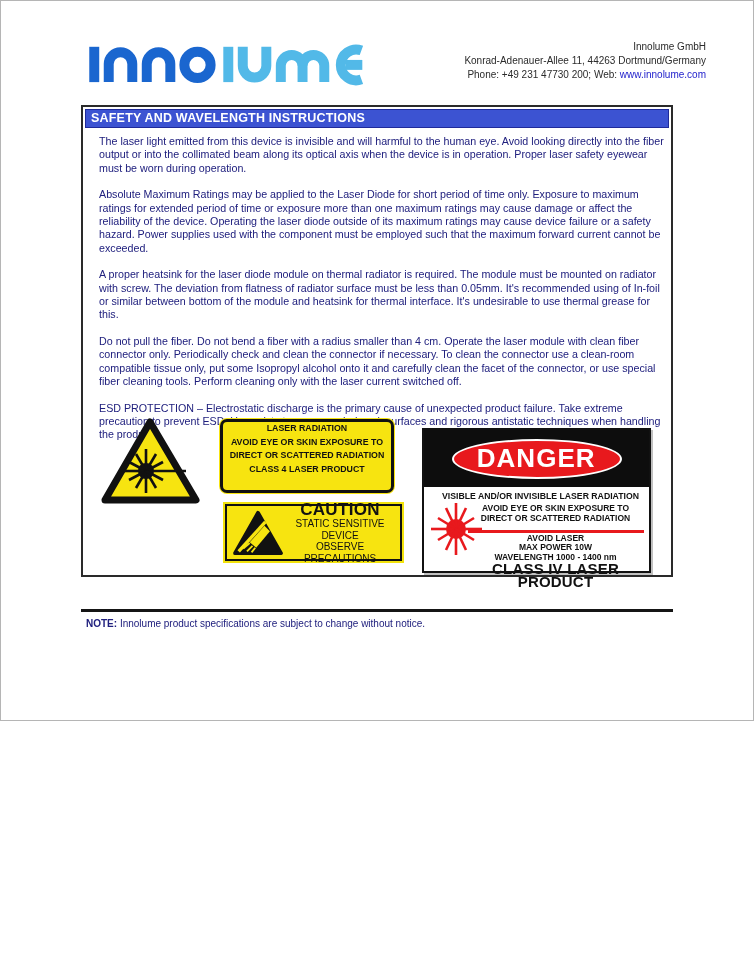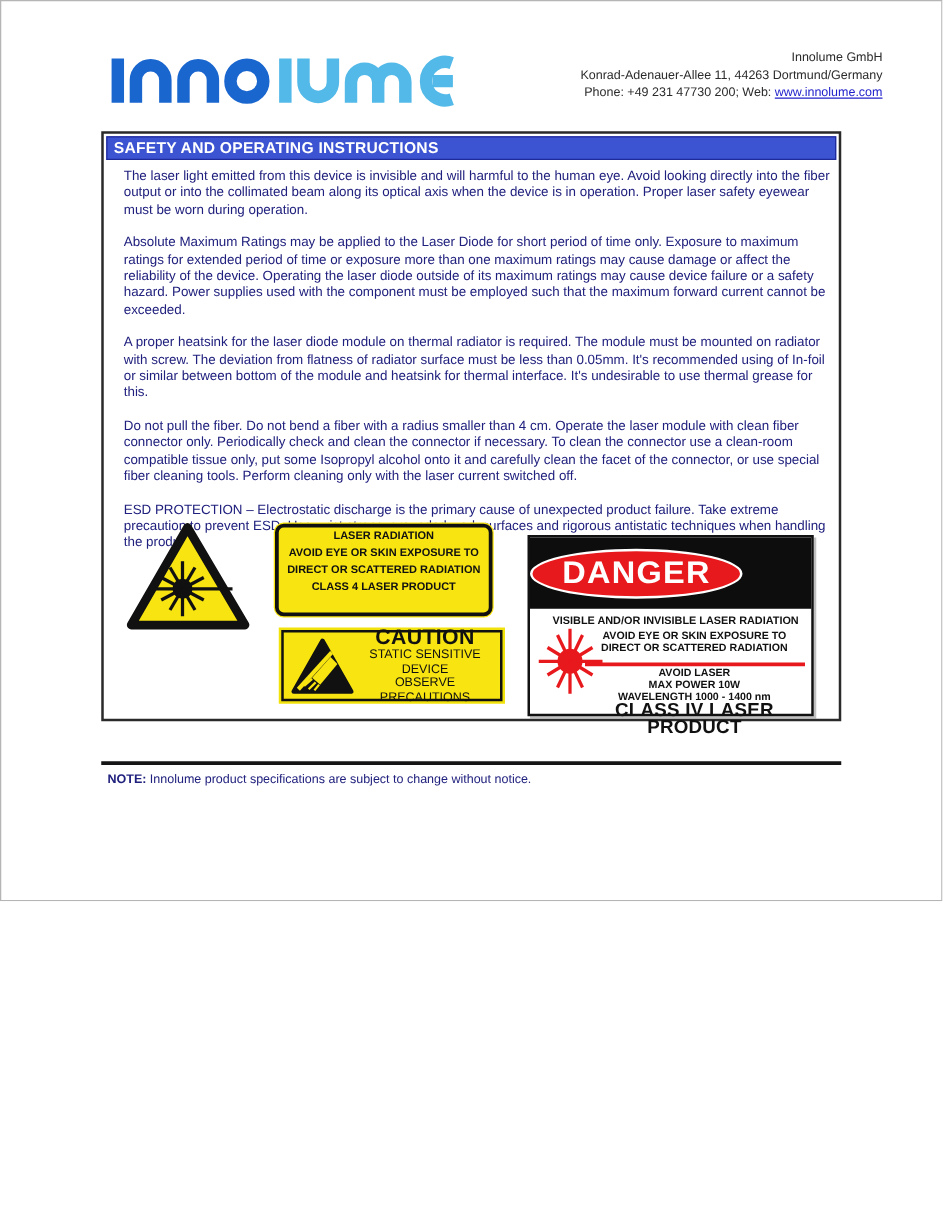--- a/index.html
+++ b/index.html
@@ -9,21 +9,21 @@
     position:relative; width:754px; height:721px; background:#fff;
     border:1px solid #b5b5b5; overflow:hidden;
   }
 
   
   .logo { position:absolute; left:86px; top:36px; width:288px; height:54px; }
   .header-address {
     position:absolute; top:39px; right:47px; text-align:right;
     font-size:10px; line-height:14px; color:#2b2b2b;
   }
-  .header-address a.weblink { color:#2222cc; text-decoration:underline; cursor:pointer; }
+  .header-address a.weblink { color:#2222cc; cursor:pointer; }
 
   
   .main-box {
     position:absolute; left:80px; top:104px; width:592px; height:472px;
     border:2px solid #2a2a2a; background:#fff;
   }
   .title-bar {
     margin:2px 2px 0 2px; height:19px; background:#3c53d2;
     border:1px solid #1f2a9a; color:#fff; font-size:12.5px; font-weight:bold;
     line-height:16px; padding-left:5px; letter-spacing:0.2px;
@@ -48,21 +48,21 @@
     display:flex; align-items:center;
   }
   .caution-text { flex:1; text-align:center; color:#111; padding-right:4px; }
   .caution-title { font-size:17px; font-weight:bold; line-height:17px; letter-spacing:0.3px; }
   .caution-line { font-size:10px; font-weight:normal; line-height:11.5px; }
 
   .danger-label {
     position:absolute; left:421px; top:427px; width:229px; height:145px;
     background:#fff; border:2px solid #111; box-shadow:2px 2px 0 rgba(140,140,140,.55);
   }
-  .danger-band { height:57px; background:#0d0d0d; display:flex; align-items:center; }
+  .danger-band { height:57px; background:#0d0d0d; display:flex; align-items:center; justify-content:center; }
   .danger-oval {
     width:170px; height:40px; background:#e8191d; border:2px solid #fff; border-radius:50%;
     display:flex; align-items:center; justify-content:center;
   }
   .danger-word { color:#fff; font-weight:bold; font-size:25px; letter-spacing:1px; transform:scaleX(1.04); }
   .danger-sub { text-align:center; font-weight:bold; font-size:8.7px; color:#111; margin-top:4px; padding-left:8px; }
   .danger-burst { position:absolute; left:5px; top:68px; }
   .danger-line { position:absolute; left:44px; right:5px; top:100px; height:3px; background:#e8191d; }
   .danger-right { position:absolute; left:42px; right:4px; top:74px; text-align:center; color:#111; }
   .danger-warn { font-size:8.5px; font-weight:bold; line-height:9.8px; }
@@ -102,21 +102,21 @@
   </svg>
 
   <div class="header-address">
     <div>Innolume GmbH</div>
     <div>Konrad-Adenauer-Allee 11, 44263 Dortmund/Germany</div>
     <div><span>Phone: +49 231 47730 200; Web: </span><a class="weblink">www.innolume.com</a></div>
   </div>
 
   <div class="main-box">
     <div class="title-bar">
-      <span>SAFETY AND OPERATING INSTRUCTIONS</span>
+      <span>SAFETY AND WAVELENGTH INSTRUCTIONS</span>
     </div>
     <div class="body-text">
       <p>The laser light emitted from this device is invisible and will harmful to the human eye. Avoid looking directly into the fiber output or into the collimated beam along its optical axis when the device is in operation. Proper laser safety eyewear must be worn during operation.</p>
       <p>Absolute Maximum Ratings may be applied to the Laser Diode for short period of time only. Exposure to maximum ratings for extended period of time or exposure more than one maximum ratings may cause damage or affect the reliability of the device. Operating the laser diode outside of its maximum ratings may cause device failure or a safety hazard. Power supplies used with the component must be employed such that the maximum forward current cannot be exceeded.</p>
       <p>A proper heatsink for the laser diode module on thermal radiator is required. The module must be mounted on radiator with screw. The deviation from flatness of radiator surface must be less than 0.05mm. It's recommended using of In-foil or similar between bottom of the module and heatsink for thermal interface. It's undesirable to use thermal grease for this.</p>
       <p>Do not pull the fiber. Do not bend a fiber with a radius smaller than 4 cm. Operate the laser module with clean fiber connector only. Periodically check and clean the connector if necessary. To clean the connector use a clean-room compatible tissue only, put some Isopropyl alcohol onto it and carefully clean the facet of the connector, or use special fiber cleaning tools. Perform cleaning only with the laser current switched off.</p>
       <p>ESD PROTECTION – Electrostatic discharge is the primary cause of unexpected product failure. Take extreme precaution to prevent ESD. Use wrist straps, grounded work surfaces and rigorous antistatic techniques when handling the product.</p>
     </div>
   </div>
 

